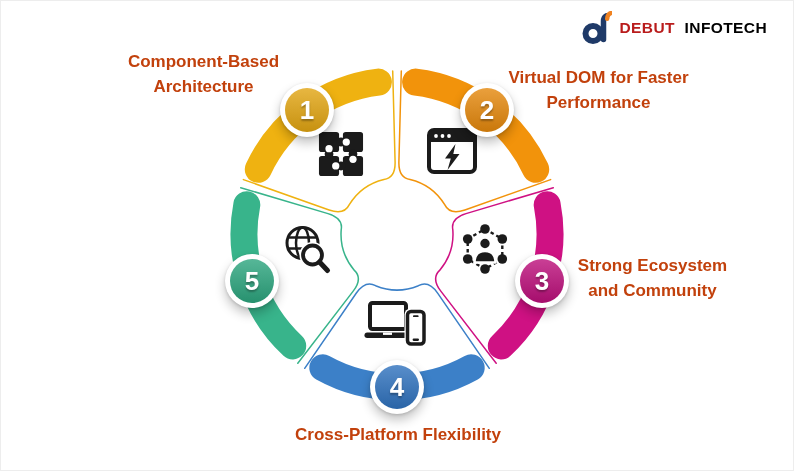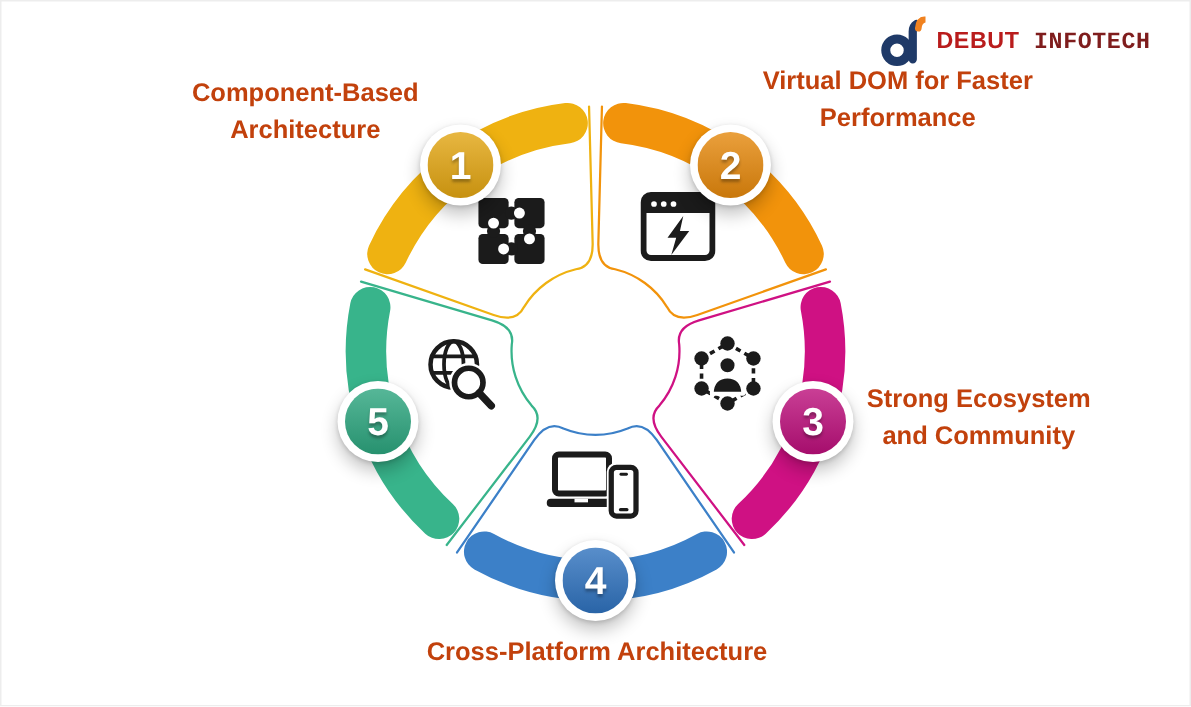--- a/index.html
+++ b/index.html
@@ -5,21 +5,21 @@
   html,body { margin:0; padding:0; background:#fff; }
   .stage {
     position:relative; width:794px; height:471px; overflow:hidden;
     background:#ffffff; border:1px solid #ededed; box-sizing:border-box;
     font-family:"Liberation Sans", sans-serif; color:#1c1c1c;
   }
   
   .logo { position:absolute; top:10px; right:26px; display:flex; align-items:center; gap:7px; }
   .logo-text { font-size:15.5px; font-weight:700; letter-spacing:.4px; white-space:nowrap; }
   .logo-word1 { color:#b91c1c; }
-  .logo-word2 { color:#7f1d1d; margin-left:5px;font-family:Liberation Mono, monospace; }
+  .logo-word2 { color:#000000; margin-left:5px; }
   
   .wheel { position:absolute; left:0; top:0; }
   .arc   { fill:none; stroke-width:27; stroke-linecap:round; }
   .petal { fill:none; stroke-width:1.5; stroke-linecap:round; stroke-linejoin:round; }
   
   .badge {
     position:absolute; width:54px; height:54px; border-radius:50%;
     background:#fff; display:flex; align-items:center; justify-content:center;
     box-shadow:0 6px 11px rgba(0,0,0,.24), 0 1px 3px rgba(0,0,0,.15);
   }
@@ -41,21 +41,21 @@
   .i2 { left:426px; top:127px; }
   .i3 { left:457px; top:222px; }
   .i4 { left:362px; top:299px; }
   .i5 { left:280px; top:222px; }
   
   .lbl {
     position:absolute; font-size:17px; font-weight:600; line-height:25px;
     text-align:center; color:#c2410c;
   }
   .lbl1 { left:95px;  top:48px;  width:215px; }
-  .lbl2 { left:490px; top:40px;  width:215px; }
+  .lbl2 { left:490px; top:64px;  width:215px; }
   .lbl3 { left:564px; top:252px; width:175px; }
   .lbl4 { left:272px; top:421px; width:250px; }
   .lbl5 { left:32px;  top:260px; width:200px; }
 </style>
 </head>
 <body>
 
 <div class="stage">
 
   <div class="logo">
@@ -176,15 +176,15 @@
   <div class="badge b4">
     <div class="badge-inner" style="background-color: rgb(47, 114, 190);">4</div>
   </div>
   <div class="badge b5">
     <div class="badge-inner" style="background-color: rgb(44, 165, 126);">5</div>
   </div>
 
   <div class="lbl lbl1">Component-Based Architecture</div>
   <div class="lbl lbl2">Virtual DOM for Faster Performance</div>
   <div class="lbl lbl3">Strong Ecosystem and Community</div>
-  <div class="lbl lbl4">Cross-Platform Architecture</div>
+  <div class="lbl lbl4">Cross-Platform Flexibility</div>
 
 </div>
 
 </body></html>

